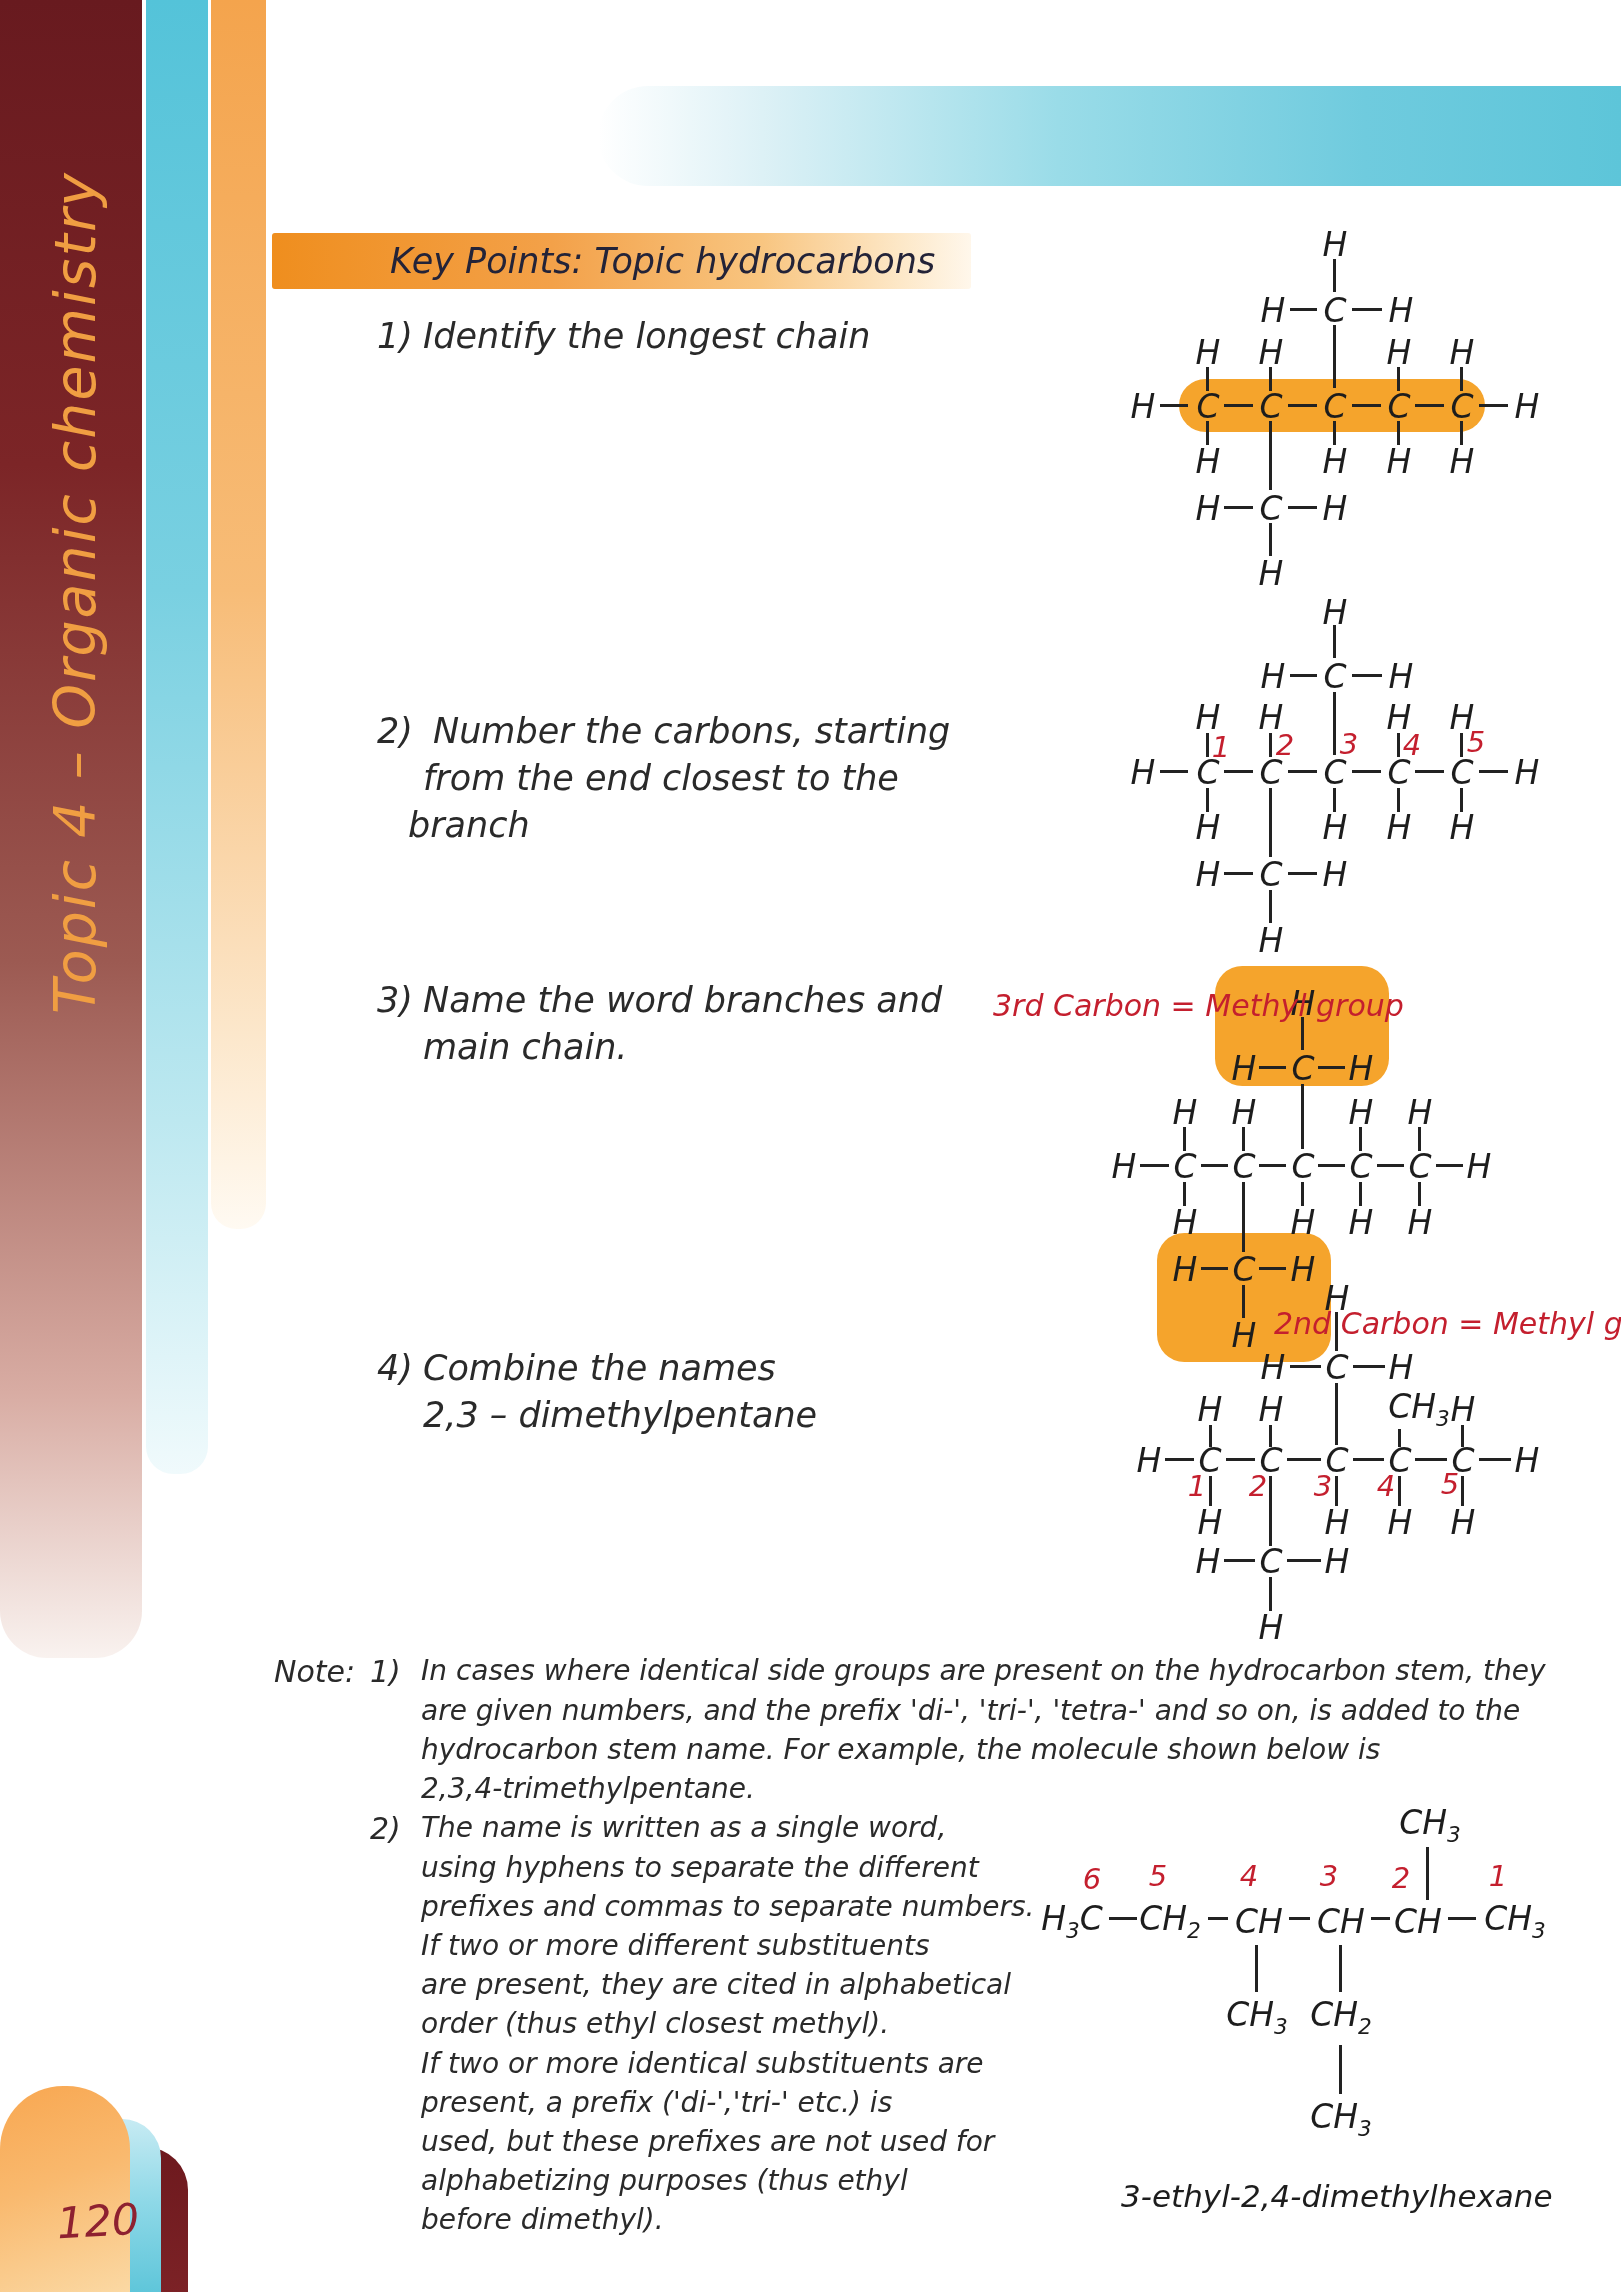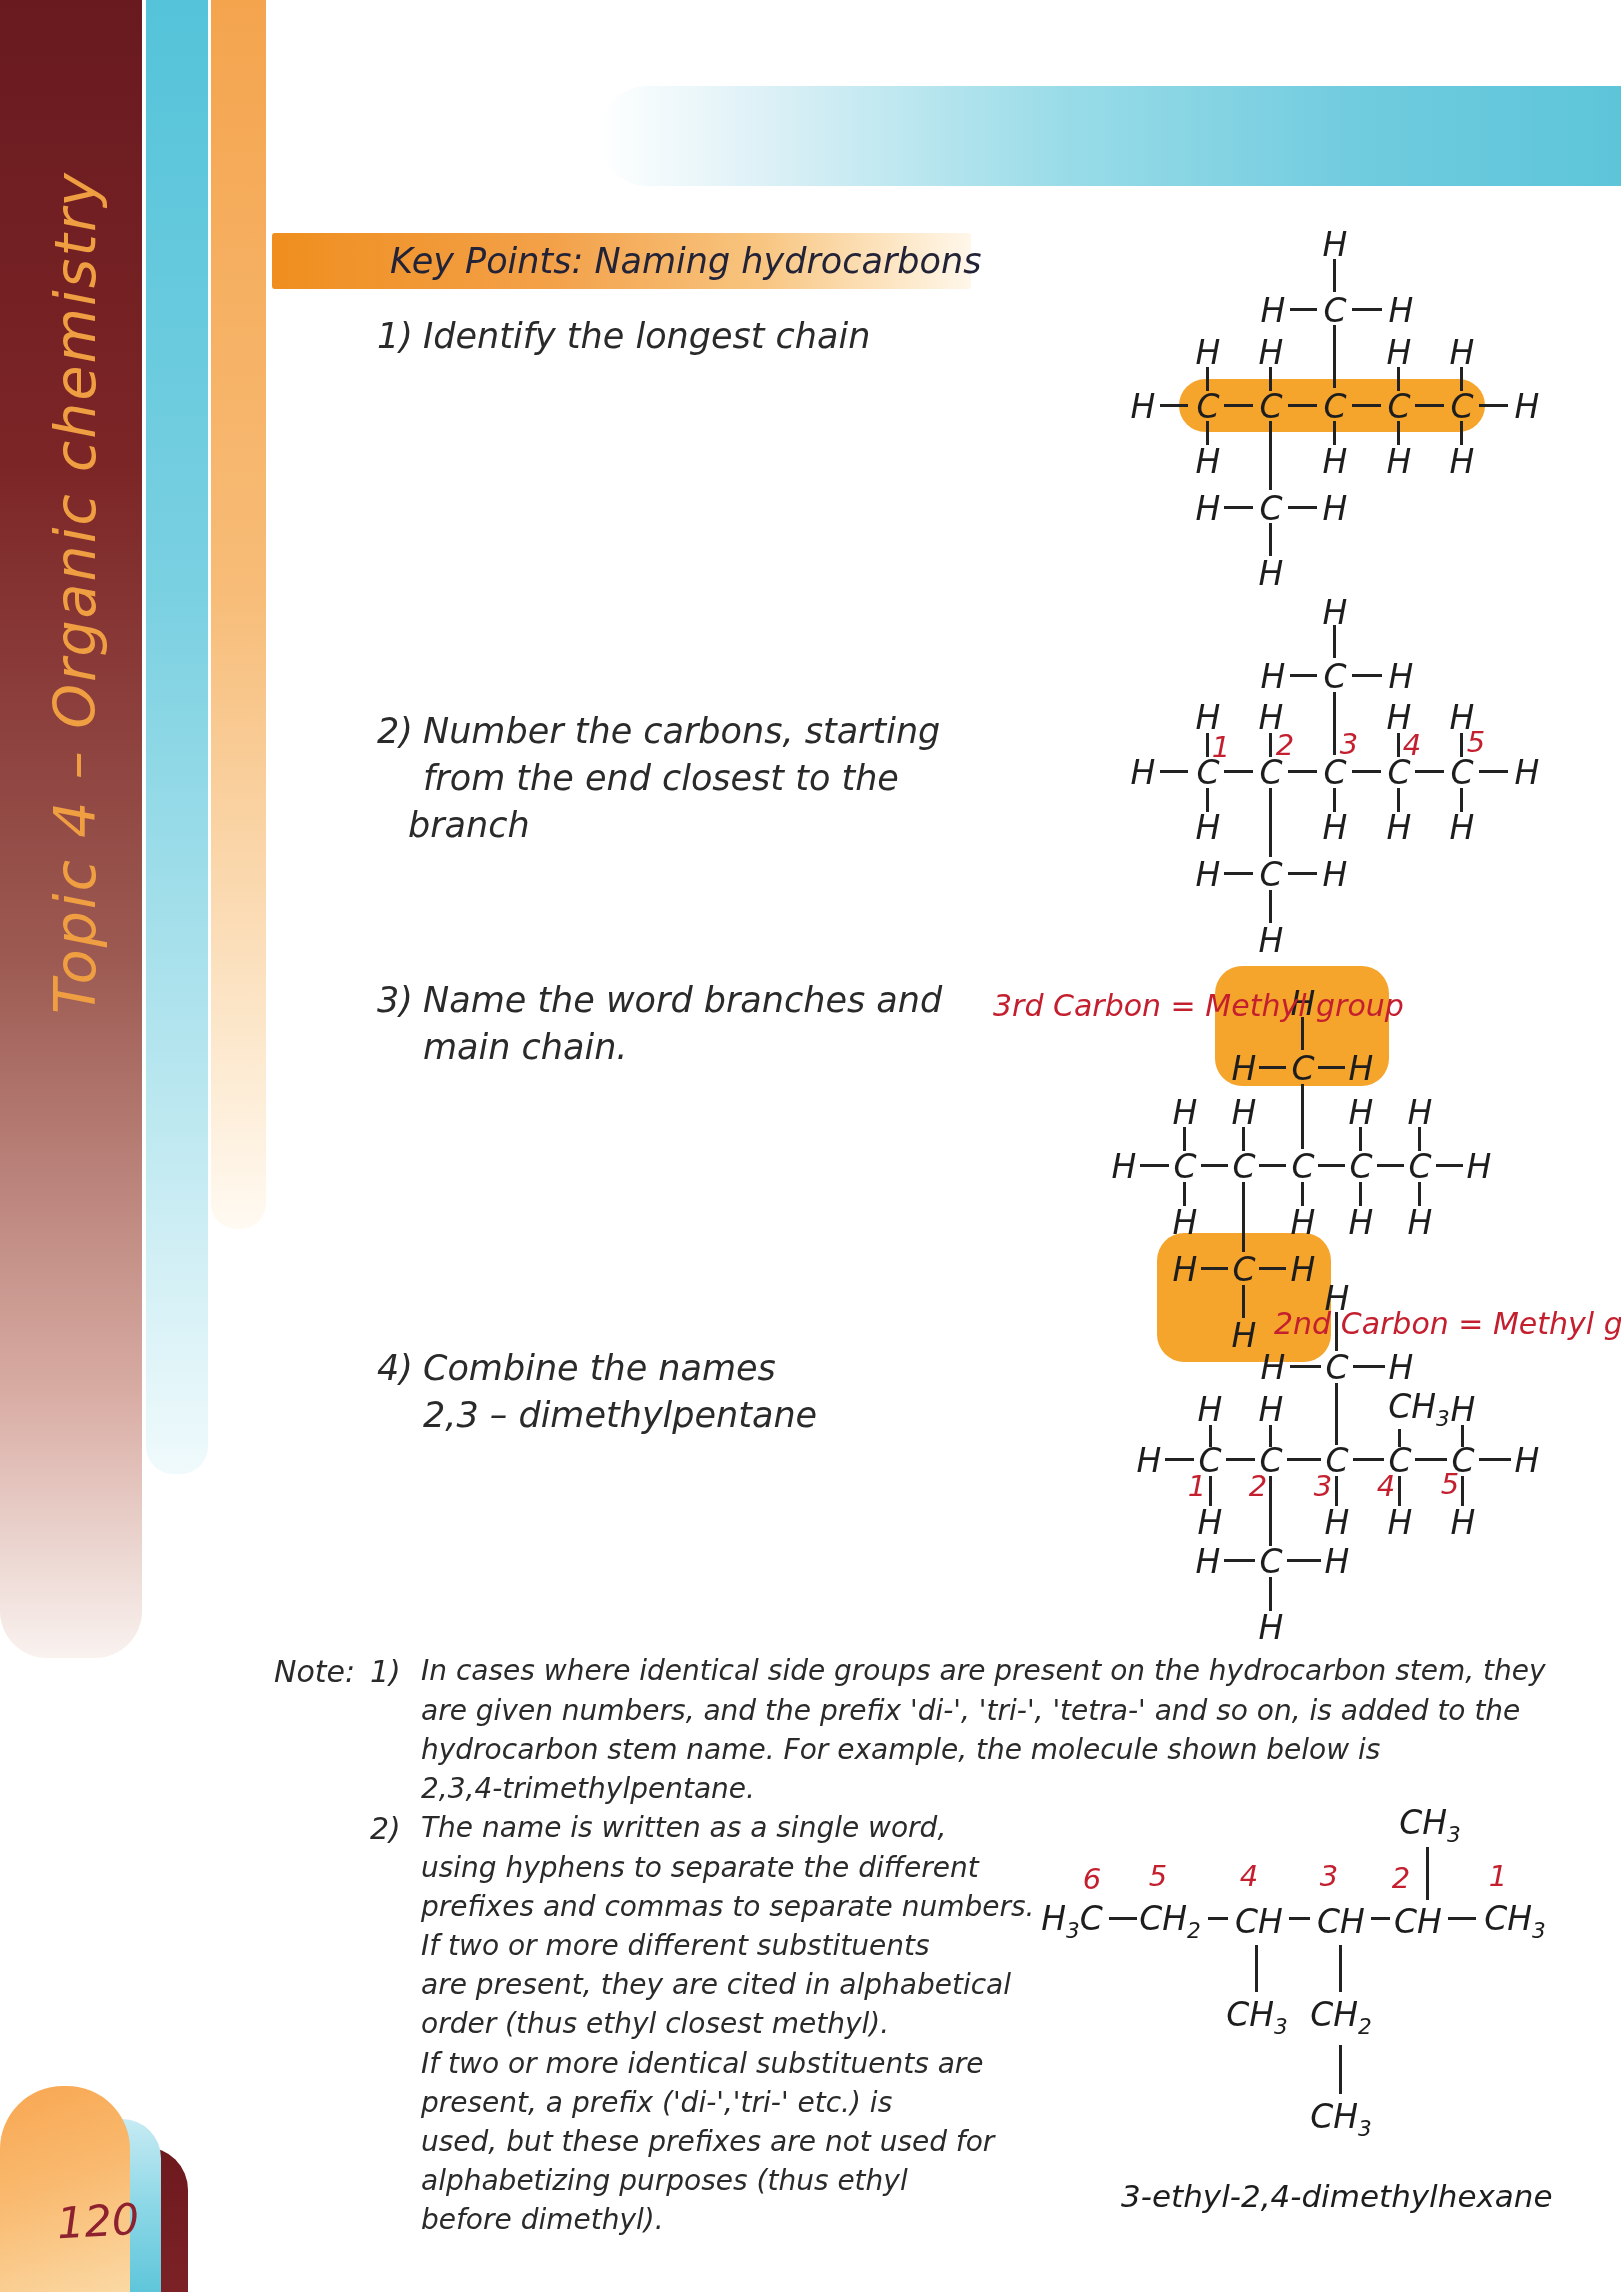--- a/index.html
+++ b/index.html
@@ -61,28 +61,28 @@
   <div class="v-title">Topic 4 – Organic chemistry</div>
 
   <div class="shape-maroon-b"></div>
   <div class="shape-teal-b"></div>
   <div class="shape-orange-b"></div>
   <div class="page-num">120</div>
 
   <div class="banner"></div>
 
   <div class="kp-bar">
-    <span class="kp-text">Key Points: Naming hydrocarbons</span>
+    <span class="kp-text">Key Points: Topic hydrocarbons</span>
   </div>
 
   <div class="pt-num" style="left:377px;top:316px">1)</div>
   <div class="pt-line" style="left:423px;top:316px">Identify the longest chain</div>
 
   <div class="pt-num" style="left:377px;top:711px">2)</div>
-  <div class="pt-line" style="left:423px;top:711px">Number the carbons, starting</div>
+  <div class="pt-line" style="left:433px;top:711px">Number the carbons, starting</div>
   <div class="pt-line" style="left:423px;top:758px">from the end closest to the</div>
   <div class="pt-line" style="left:408px;top:805px">branch</div>
 
   <div class="pt-num" style="left:377px;top:980px">3)</div>
   <div class="pt-line" style="left:423px;top:980px">Name the word branches and</div>
   <div class="pt-line" style="left:423px;top:1027px">main chain.</div>
 
   <div class="pt-num" style="left:377px;top:1348px">4)</div>
   <div class="pt-line" style="left:423px;top:1348px">Combine the names</div>
   <div class="pt-line" style="left:423px;top:1395px">2,3 – dimethylpentane</div>

